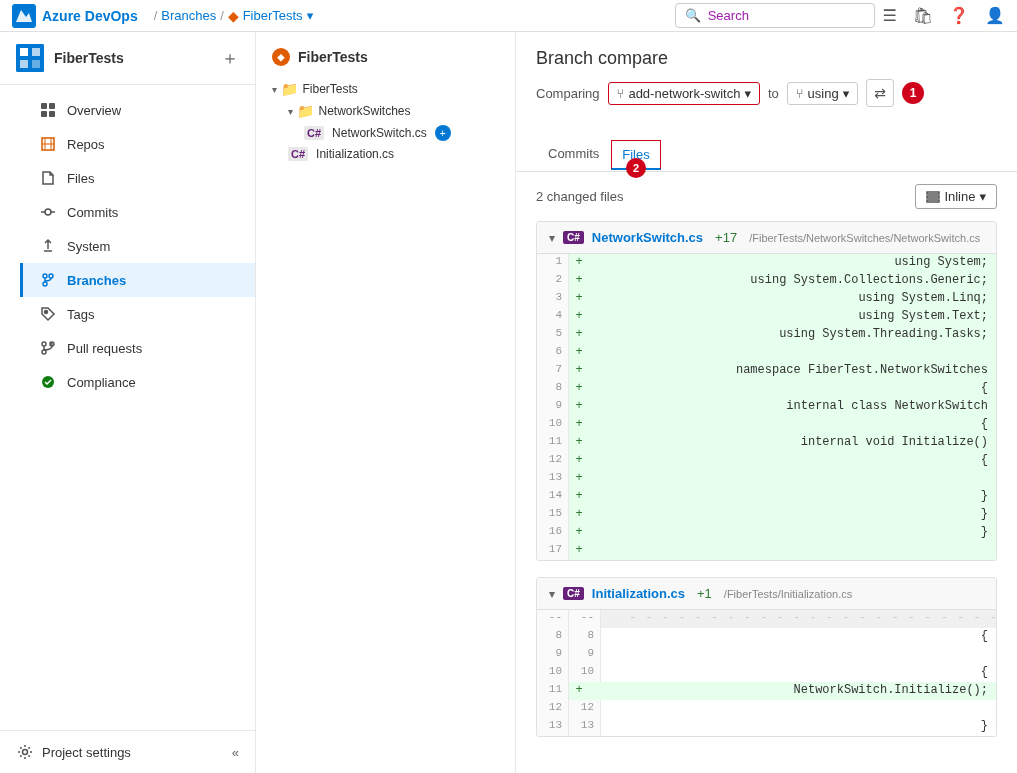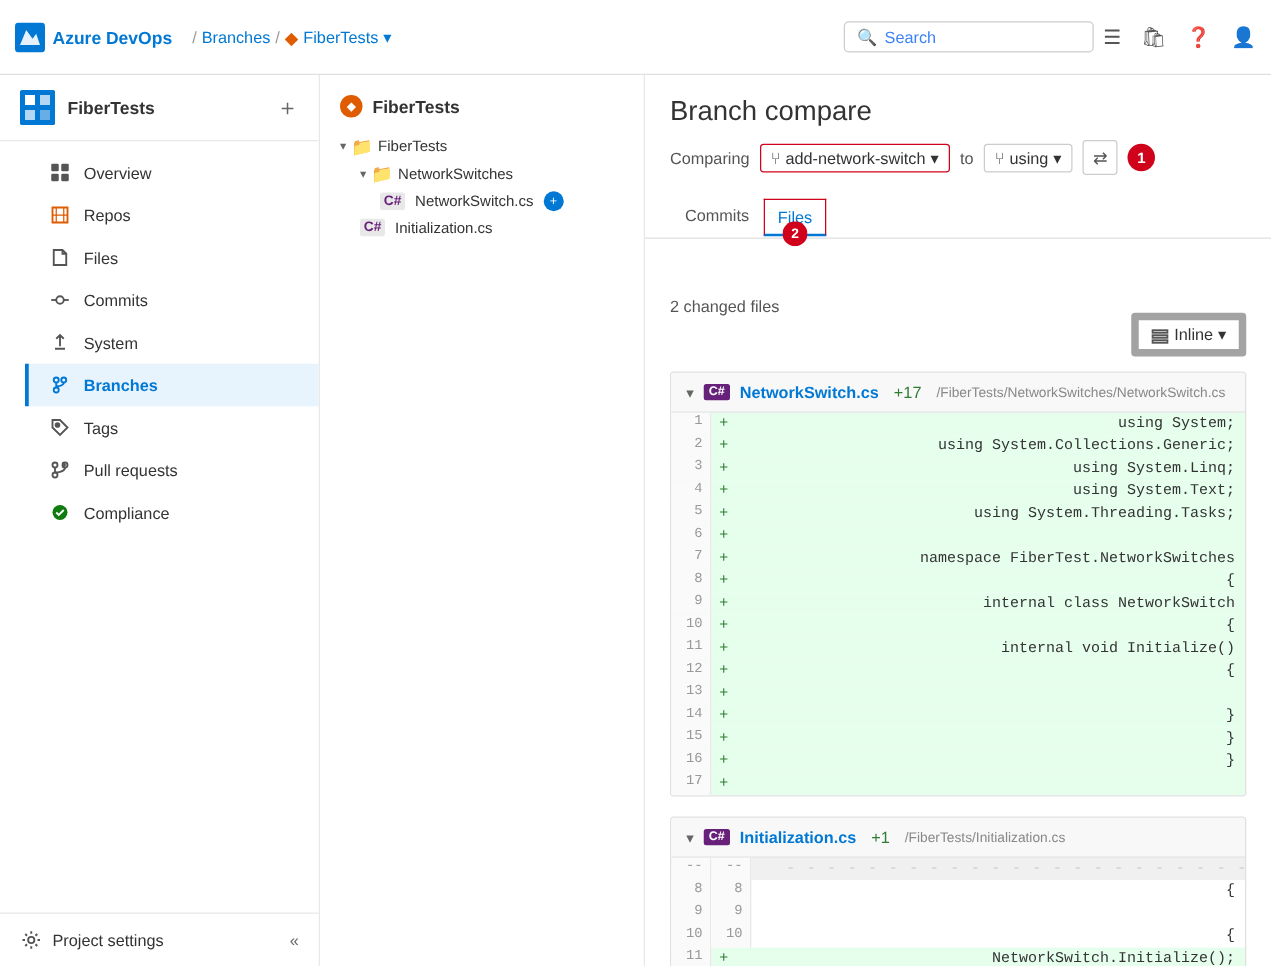--- a/index.html
+++ b/index.html
@@ -1,19 +1,19 @@
 <!DOCTYPE html>
 <html><head>
   <meta charset="utf-8">
   <style>
     * { box-sizing: border-box; margin: 0; padding: 0; }
     body { font-family: -apple-system, BlinkMacSystemFont, 'Segoe UI', sans-serif; font-size: 13px; background: #fff; color: #333; display: flex; flex-direction: column; height: 773px; overflow: hidden; }
 
     
-    .topbar { display: flex; align-items: center; height: 60px; background: #fff; border-bottom: 1px solid #e0e0e0; padding: 0 12px; gap: 8px; flex-shrink: 0; }
+    .topbar { display: flex; align-items: center; height: 32px; background: #fff; border-bottom: 1px solid #e0e0e0; padding: 0 12px; gap: 8px; flex-shrink: 0; }
     .logo { display: flex; align-items: center; gap: 6px; color: #0078d4; font-weight: 600; font-size: 14px; }
     .logo-icon { width: 24px; height: 24px; }
     .breadcrumb { display: flex; align-items: center; gap: 4px; color: #666; font-size: 13px; margin-left: 8px; }
     .breadcrumb-sep { color: #999; }
     .breadcrumb-item { color: #0078d4; cursor: pointer; display: flex; align-items: center; gap: 4px; }
     .topbar-spacer { flex: 1; }
     .search-box { display: flex; align-items: center; border: 1px solid #ccc; border-radius: 4px; padding: 4px 10px; gap: 6px; width: 200px; color: #666; }
     .topbar-icons { display: flex; gap: 16px; align-items: center; color: #555; }
     .topbar-icon { cursor: pointer; font-size: 16px; }
 
@@ -42,39 +42,39 @@
     .panel-project-icon { width: 18px; height: 18px; background: #e05c00; border-radius: 50%; display: flex; align-items: center; justify-content: center; color: #fff; font-size: 9px; }
     .tree-item { display: flex; align-items: center; padding: 3px 16px; gap: 4px; cursor: pointer; font-size: 12px; }
     .tree-chevron { color: #666; font-size: 10px; }
     .folder-icon { color: #d4a020; font-size: 14px; }
     .file-cs-icon { color: #68217a; font-size: 11px; font-weight: bold; background: #e8e8e8; padding: 1px 3px; border-radius: 2px; }
     .add-badge { background: #0078d4; color: #fff; border-radius: 50%; width: 16px; height: 16px; display: flex; align-items: center; justify-content: center; font-size: 10px; margin-left: 4px; }
 
     
     .right-panel { flex: 1; padding: 0; overflow: hidden; display: flex; flex-direction: column; }
     .page-header { padding: 16px 20px 8px; }
-    .page-title { font-size: 22px; font-weight: 400; color: #333; margin-bottom: 10px; }
-    .compare-row { display: flex; align-items: center; gap: 8px; margin-bottom: 9px; }
+    .page-title { font-size: 18px; font-weight: 400; color: #333; margin-bottom: 10px; }
+    .compare-row { display: flex; align-items: center; gap: 8px; margin-bottom: 23px; }
     .compare-label { color: #555; font-size: 13px; }
     .branch-selector { display: flex; align-items: center; gap: 4px; border: 1.5px solid #d0021b; border-radius: 3px; padding: 3px 8px; cursor: pointer; font-size: 13px; }
     .to-label { color: #555; }
     .swap-btn { display: flex; align-items: center; justify-content: center; width: 28px; height: 28px; border: 1px solid #ccc; border-radius: 3px; cursor: pointer; font-size: 14px; background: #fff; }
     .circle-badge { background: #d0021b; color: #fff; border-radius: 50%; width: 22px; height: 22px; display: flex; align-items: center; justify-content: center; font-size: 12px; font-weight: bold; }
 
     
     .tabs-row { display: flex; align-items: center; gap: 0; border-bottom: 1px solid #e0e0e0; padding: 0 20px; position: relative; }
     .tab { padding: 8px 12px; cursor: pointer; font-size: 13px; color: #555; border-bottom: 2px solid transparent; }
     .tab-outline { border: 1.5px solid #d0021b; padding: 6px 10px; cursor: pointer; font-size: 13px; color: #0078d4; border-bottom: 2px solid #0078d4; font-weight: 500; }
     .circle-badge-2 { position: absolute; bottom: -8px; left: 50%; transform: translateX(-50%); background: #d0021b; color: #fff; border-radius: 50%; width: 20px; height: 20px; display: flex; align-items: center; justify-content: center; font-size: 11px; font-weight: bold; z-index: 10; }
 
     
     .content-area { flex: 1; overflow-y: auto; padding: 12px 20px; }
     .changed-files-row { display: flex; align-items: center; justify-content: space-between; margin-bottom: 12px; }
     .changed-count { font-size: 13px; color: #555; }
-    .inline-btn { display: flex; align-items: flex-end; gap: 4px; border: 6px solid #a3a3a3; border-radius: 3px; padding: 4px 10px; cursor: pointer; font-size: 13px; background: #fff; margin-top: 47px; }
+    .inline-btn { display: flex; align-items: flex-start; gap: 4px; border: 1px solid #a3a3a3; border-radius: 3px; padding: 4px 10px; cursor: pointer; font-size: 13px; background: #fff; }
 
     
     .diff-block { border: 1px solid #e0e0e0; border-radius: 3px; margin-bottom: 16px; overflow: hidden; }
     .diff-header { display: flex; align-items: center; gap: 8px; padding: 8px 12px; background: #f8f8f8; border-bottom: 1px solid #e0e0e0; font-size: 13px; }
     .diff-collapse { color: #666; cursor: pointer; font-size: 12px; }
     .diff-lang-badge { background: #68217a; color: #fff; border-radius: 2px; padding: 1px 4px; font-size: 10px; font-weight: bold; }
     .diff-filename { font-weight: 600; color: #0078d4; }
     .diff-added { color: #2e7d32; margin-left: 4px; }
     .diff-path { color: #888; font-size: 11px; margin-left: 4px; }
     .diff-code { font-family: 'Consolas', 'Courier New', monospace; font-size: 12px; }
@@ -106,21 +106,21 @@
     <span class="breadcrumb-sep">/</span>
     <span class="breadcrumb-item">
       <span style="color:#e05c00; font-size:14px;">◆</span>
       <span>FiberTests</span>
       <span>▾</span>
     </span>
   </div>
   <div class="topbar-spacer"></div>
   <div class="search-box">
     <span>🔍</span>
-    <span style="color:#3b82f6;">Search</span>
+    <span style="color:#a21caf;">Search</span>
   </div>
   <div class="topbar-icons">
     <span class="topbar-icon">☰</span>
     <span class="topbar-icon">🛍</span>
     <span class="topbar-icon">❓</span>
     <span class="topbar-icon">👤</span>
   </div>
 </div>
 
 <div class="layout">

